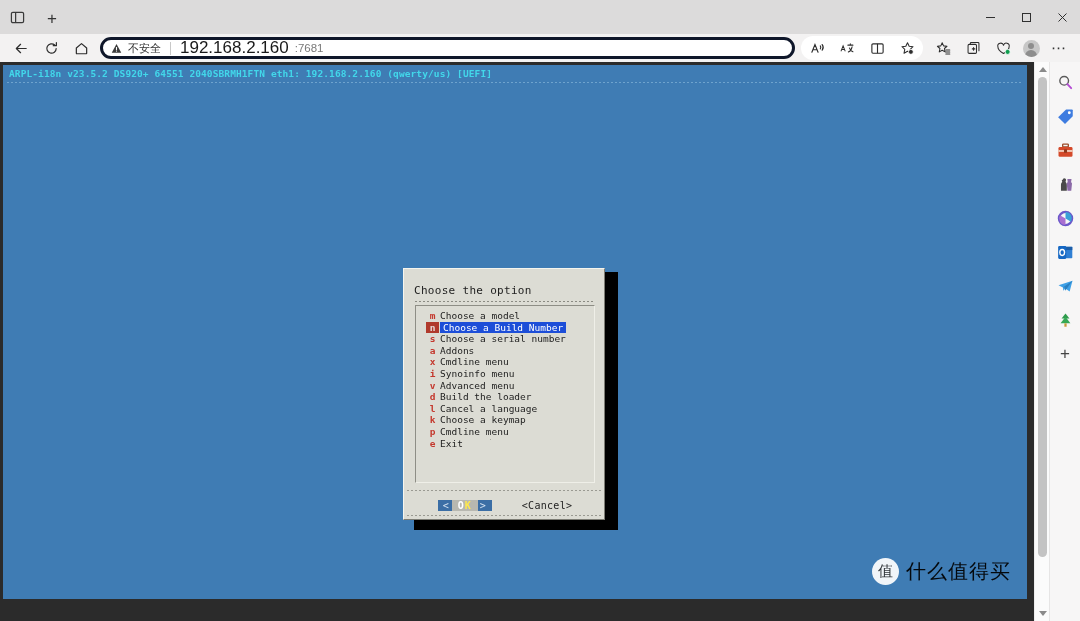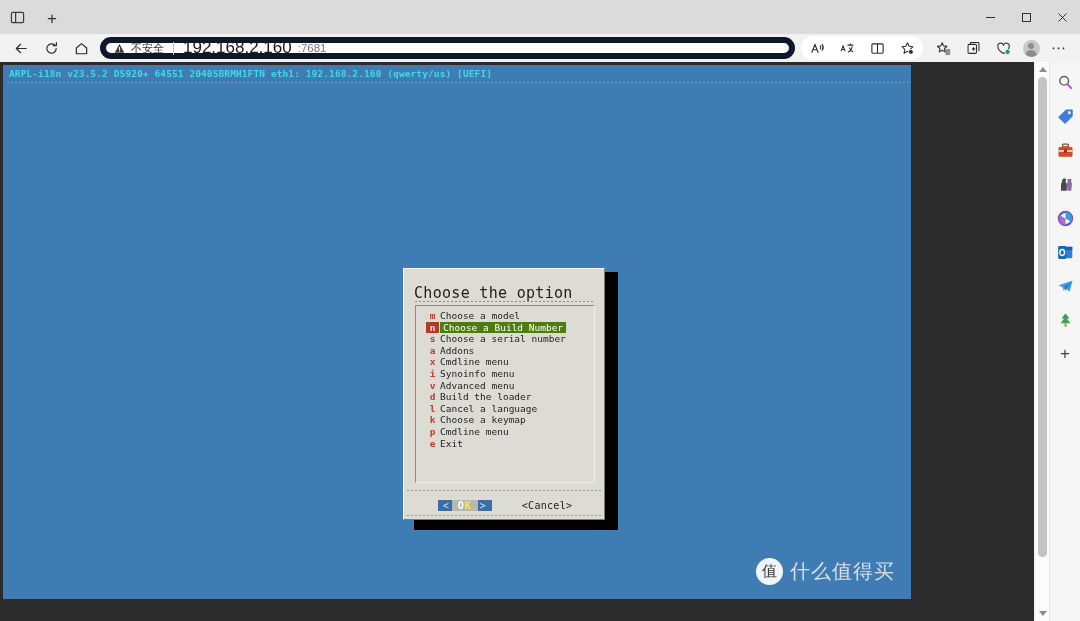--- a/index.html
+++ b/index.html
@@ -72,21 +72,21 @@
   }
   .tb-btn {
     width: 28px; height: 24px; display: flex; align-items: center; justify-content: center;
     color: #2d2d2d; flex: none; border-radius: 4px; margin: 0 1px;
   }
   .tb-btn svg { width: 15px; height: 15px; }
   .omnibox {
     flex: 1; height: 22px; margin: 0 6px 0 4px;
     background: #ffffff; border-radius: 12px;
     display: flex; align-items: center; padding: 0 8px; gap: 6px;
-    border: 6px solid #0f172a;
+    border: 3px solid #0f172a;
   }
   .warn-tri { width: 11px; height: 11px; flex: none; }
   .insecure-txt { font-size: 11px; color: #333; white-space: nowrap; }
   .omni-sep { width: 1px; height: 13px; background: #c8c8c8; margin: 0 3px; }
   .url-host { font-size: 17px; color: #1a1a1a; }
   .url-port { font-size: 11.5px; color: #797979; }
   .tb-right { display: flex; align-items: center; flex: none; }
   .tb-group {
     display: flex; align-items: center; background: #ffffff;
     border-radius: 13px; height: 24px; padding: 0 1px; margin-right: 5px;
@@ -106,21 +106,21 @@
   }
   .dots-btn { font-size: 15px; color: #333; letter-spacing: 1px; }
 
   
   .page {
     position: absolute; top: 62px; left: 0; width: 1034px; height: 559px;
     background: #2b2b2b;
     overflow: hidden;
   }
   .terminal {
-    position: absolute; left: 3px; top: 3px; width: 908px; height: 534px;
+    position: absolute; left: 3px; top: 3px; width: 1024px; height: 534px;
     background: #3f7cb4;
     overflow: hidden;
     font-family: "DejaVu Sans Mono", "Liberation Mono", monospace;
   }
   .statusline {
     position: absolute; left: 6px; top: 3px;
     font-size: 9.5px; color: #42d7ea; letter-spacing: 0.1px;
     white-space: nowrap; font-weight: bold;
   }
   .hr-dashed {
@@ -135,21 +135,21 @@
   }
   .dialog {
     position: absolute; left: 400px; top: 203px; width: 202px; height: 252px;
     background: #dcdcd4;
     border-top: 1px solid #f5f5ee; border-left: 1px solid #f5f5ee;
     border-right: 1px solid #7c7c74; border-bottom: 1px solid #7c7c74;
     font-family: "DejaVu Sans Mono", "Liberation Mono", monospace;
   }
   .dlg-title {
     position: absolute; left: 10px; top: 15px;
-    font-size: 15px; color: #1d1d1d; letter-spacing: 0.3px;
+    font-size: 11px; color: #1d1d1d; letter-spacing: 0.3px;
   }
   .dlg-title-rule {
     position: absolute; left: 11px; top: 32px; width: 180px; height: 1px;
     background: repeating-linear-gradient(to right, #8a8a82 0 2px, transparent 2px 4px);
   }
   .listbox {
     position: absolute; left: 11px; top: 36px; width: 180px; height: 178px;
     border-left: 1px solid #8e8e86; border-top: 1px solid #8e8e86;
     border-right: 1px solid #efefe8; border-bottom: 1px solid #efefe8;
   }
@@ -158,21 +158,21 @@
     display: flex; align-items: center; height: 11.6px;
     font-size: 9.5px; line-height: 11.6px; white-space: nowrap;
   }
   .mkey {
     width: 13px; flex: none; text-align: center;
     color: #c4382d; font-weight: bold;
   }
   .mlabel { color: #1d1d1d; padding-left: 1px; }
   .mrow.sel .mkey { background: #b03a2c; color: #e8d9d6; }
   .mrow.sel .mlabel {
-    background: #4d7c0f; color: #ffffff; padding-left: 3px; padding-right: 3px;
+    background: #1d4ed8; color: #ffffff; padding-left: 3px; padding-right: 3px;
     margin-left: 1px;
   }
   .speck { position: absolute; width: 1px; height: 1px; background: #a9a9a0; }
   .btn-rule {
     position: absolute; left: 3px; top: 221px; width: 196px; height: 1px;
     background: repeating-linear-gradient(to right, #9a9a92 0 2px, transparent 2px 4px);
   }
   .buttons {
     position: absolute; left: 0; top: 228px; width: 202px; height: 16px;
     display: flex; align-items: center; justify-content: center; gap: 30px;
@@ -197,21 +197,21 @@
     position: absolute; right: 16px; bottom: 14px;
     display: flex; align-items: center; gap: 7px;
     opacity: 0.93; pointer-events: none;
   }
   .wm-logo {
     width: 27px; height: 27px; border-radius: 50%; background: #ffffff;
     display: flex; align-items: center; justify-content: center;
     font-size: 15px; color: #2f2f2f; font-family: "DejaVu Sans", sans-serif;
   }
   .wm-text {
-    font-size: 20px; color: #e5e5e5; font-family: Liberation Serif, serif;
+    font-size: 20px; color: #000000; font-family: Liberation Serif, serif;
     letter-spacing: 1px;
   }
 
   
   .scrollbar {
     position: absolute; top: 62px; right: 31px; width: 15px; height: 559px;
     background: #fbfbfb; border-left: 1px solid #ededed;
   }
   .sb-arrow {
     position: absolute; left: 0; width: 15px; height: 15px;

